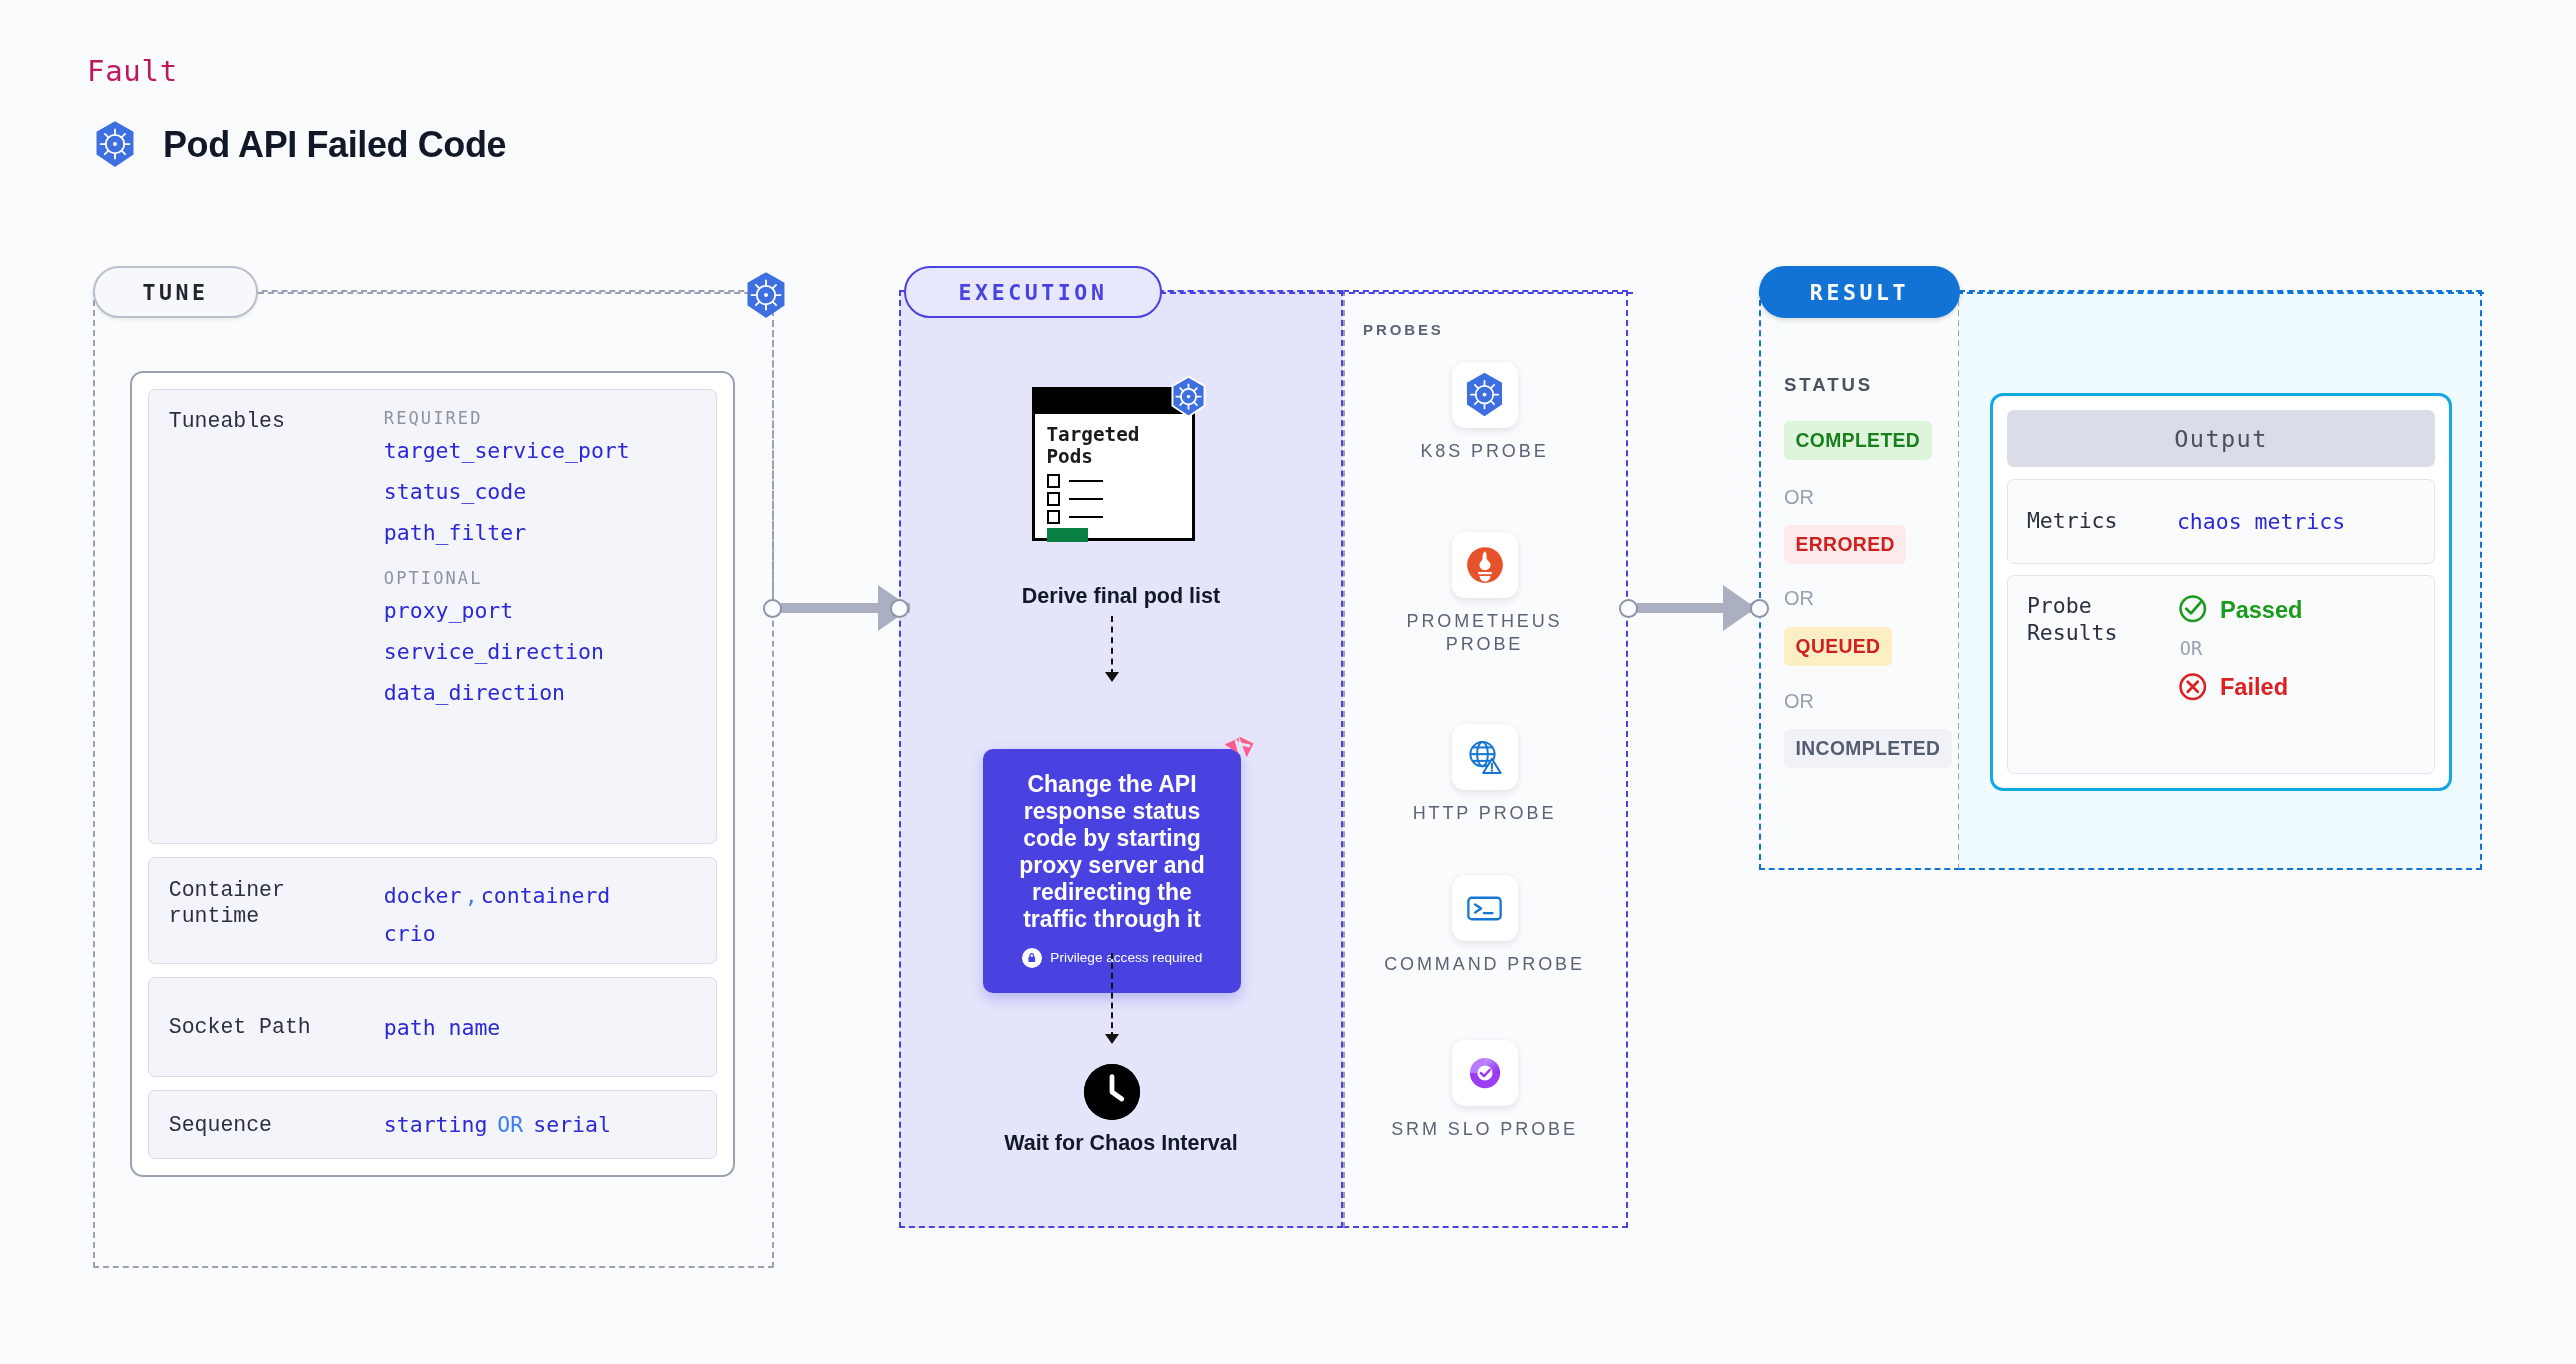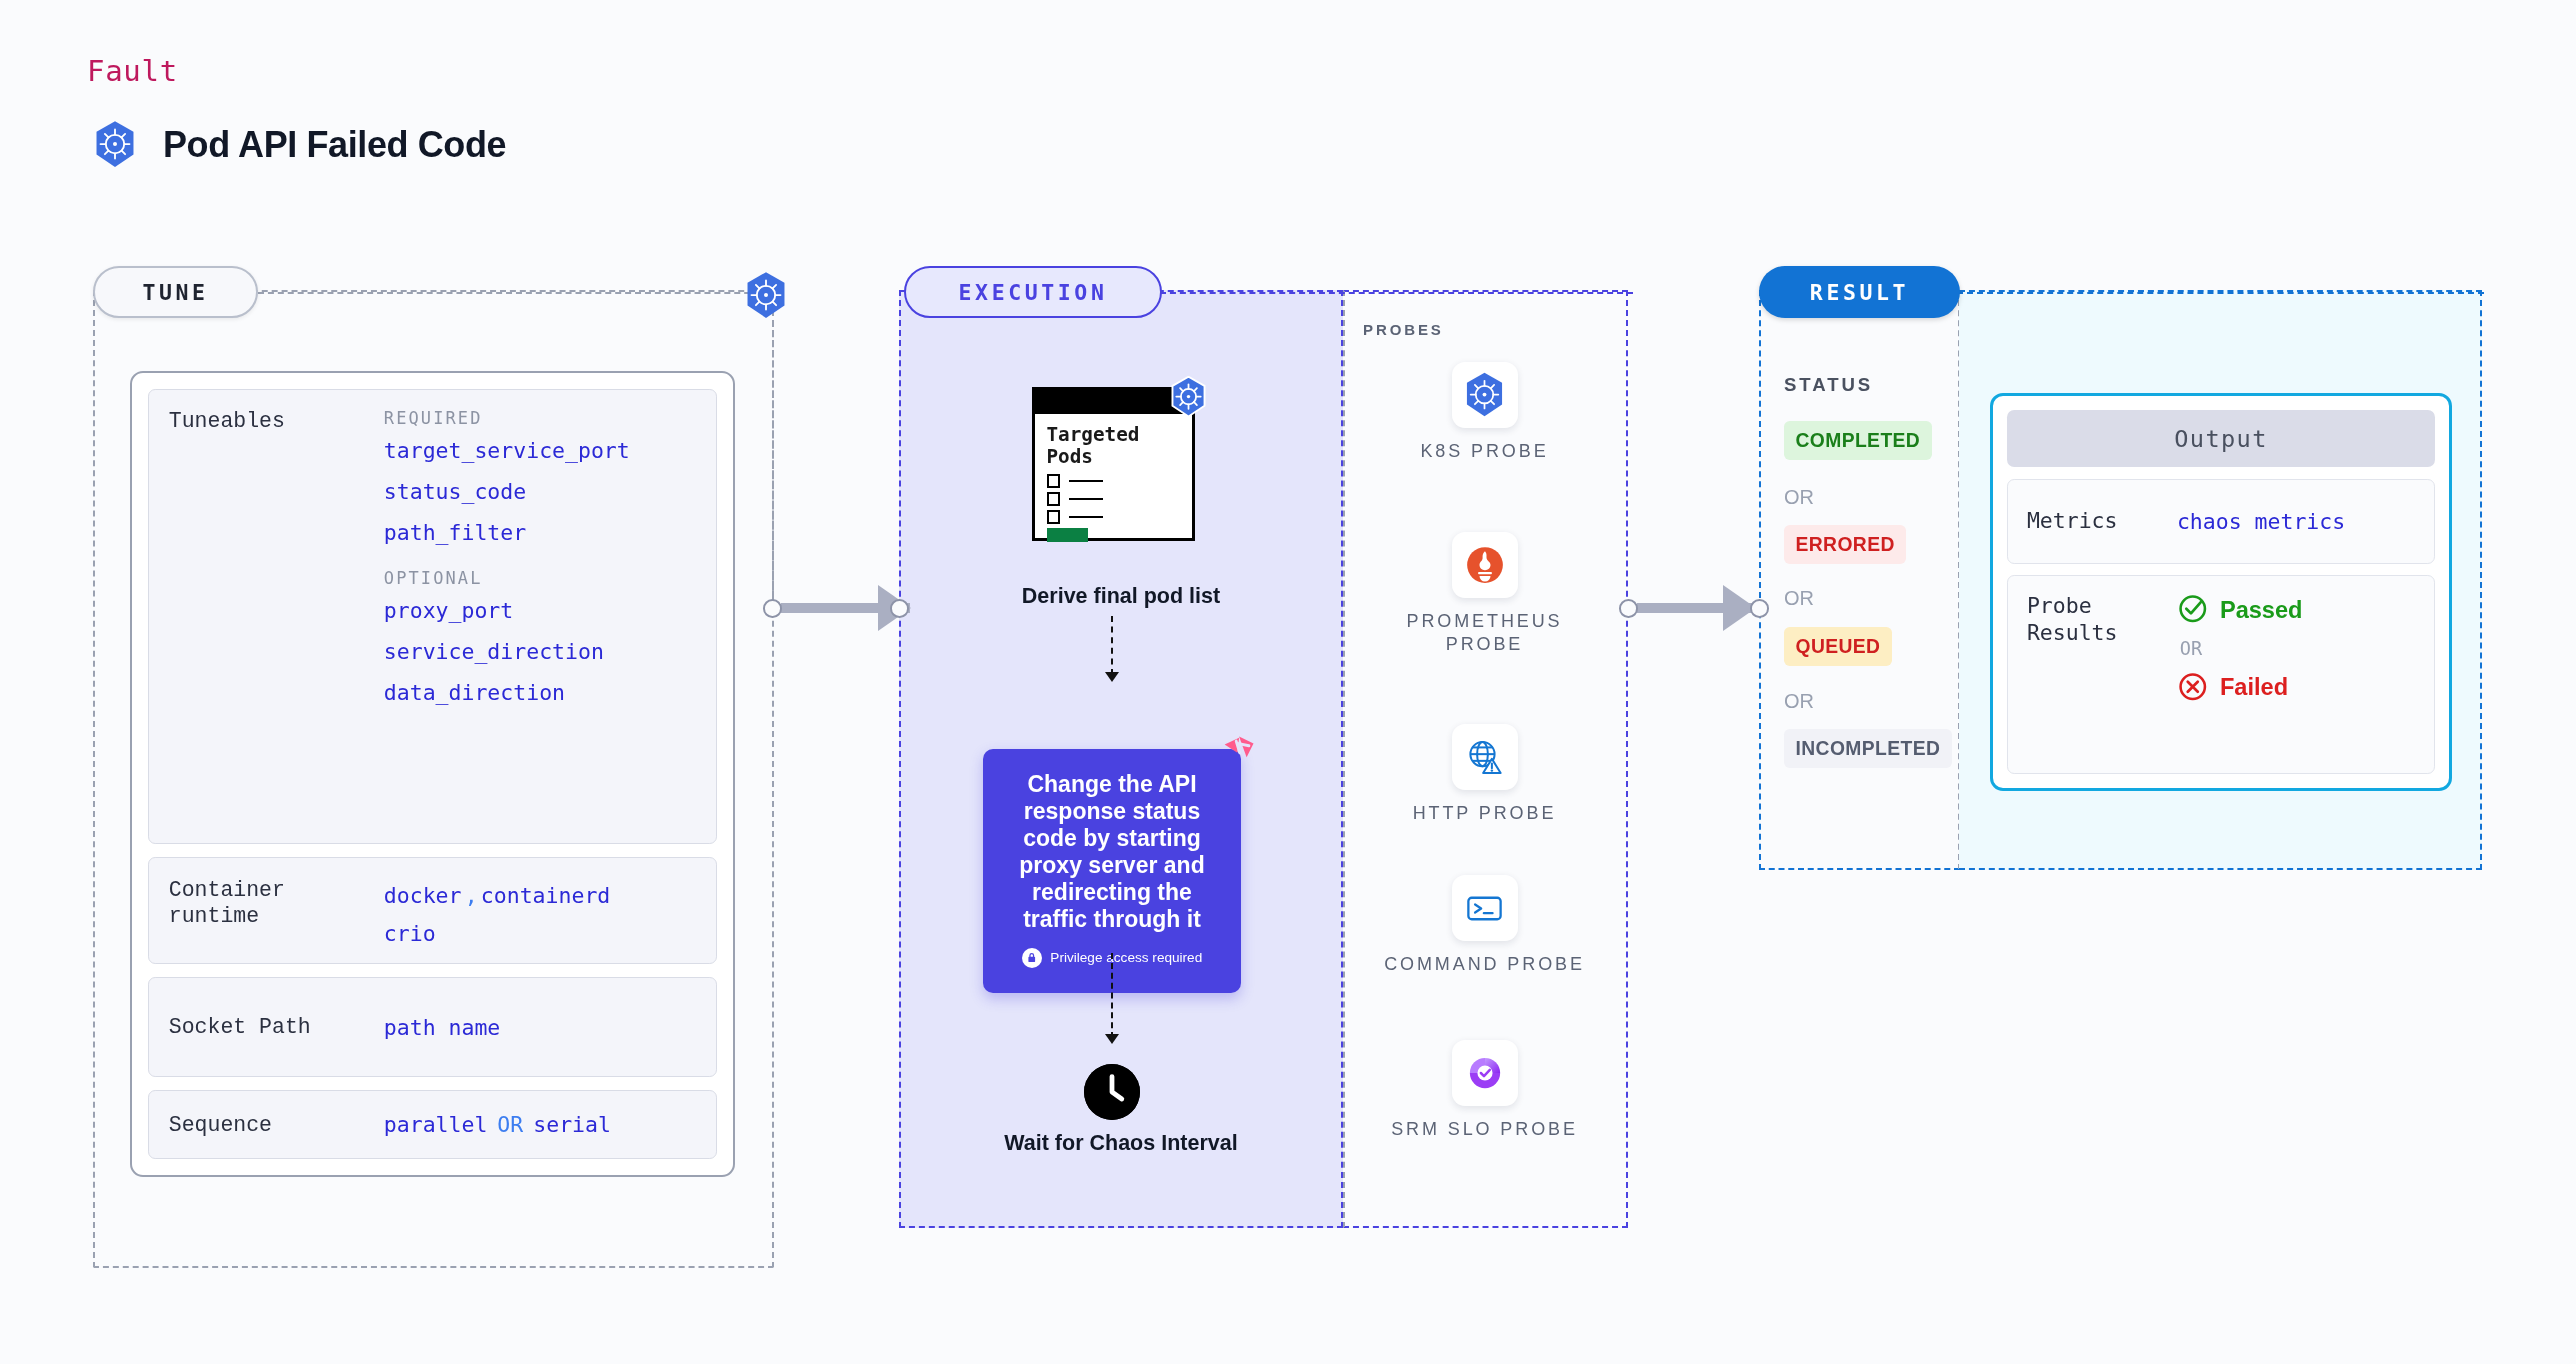--- a/index.html
+++ b/index.html
@@ -361,21 +361,21 @@
     <div class="ui-box" style="height:100px; align-items:center;">
       <div class="ui-key">Socket Path</div>
       <div class="ui-val">
           <span class="code">path name</span>
         </div>
     </div>
 
     <div class="ui-box" style="height:69px; align-items:center;">
       <div class="ui-key">Sequence</div>
       <div class="ui-val" style="flex-direction:row; align-items:center; gap:10px;">
-        <span class="code">parallel</span>
+        <span class="code">starting</span>
         <span class="code code-or">OR</span>
         <span class="code">serial</span>
       </div>
     </div>
   </div>
 
   <div class="conn">
     <div class="conn-line" style="left:781px; top:603px; width:129px;"></div>
     <div class="conn-head" style="left:878px; top:585px;"></div>
     <div class="conn-dot" style="left:763px; top:599px;"></div>

